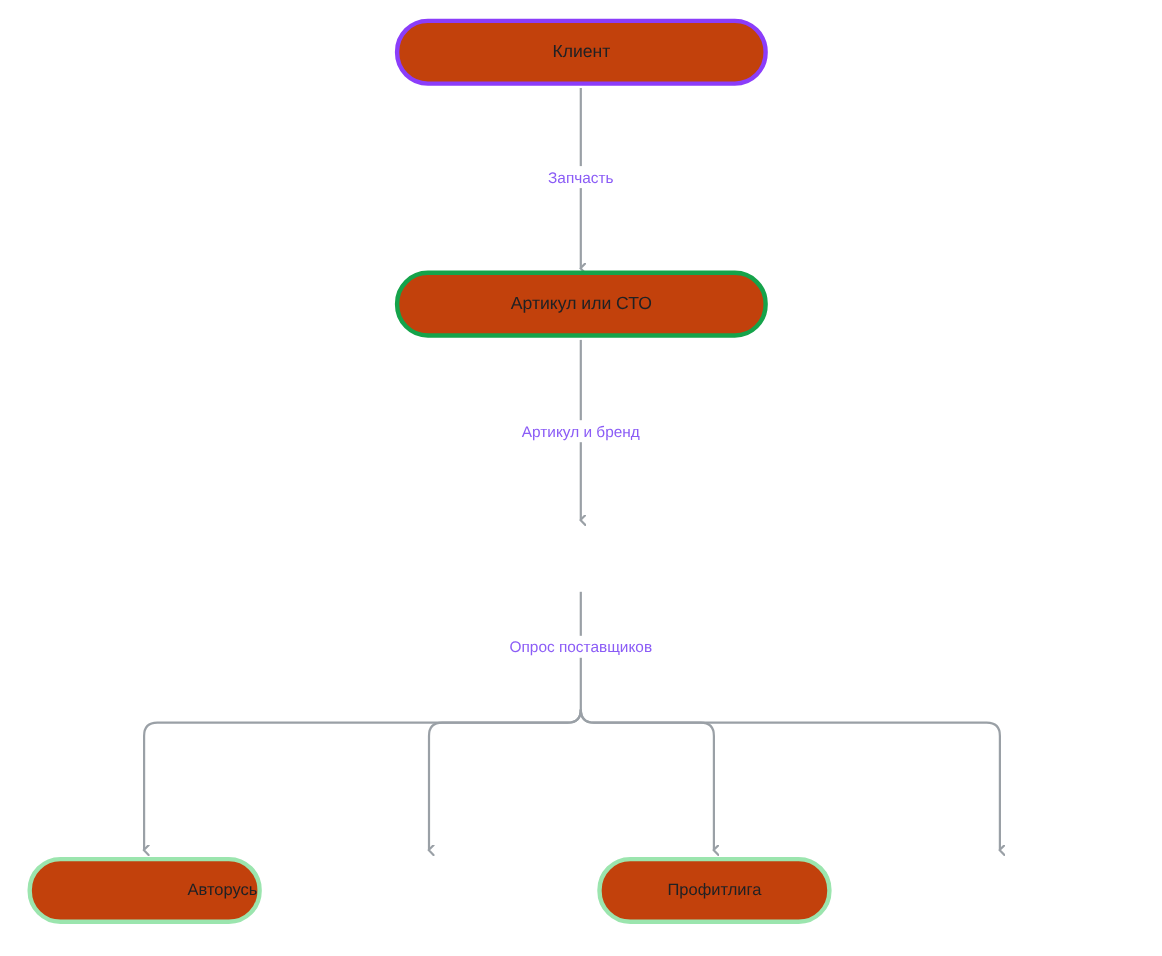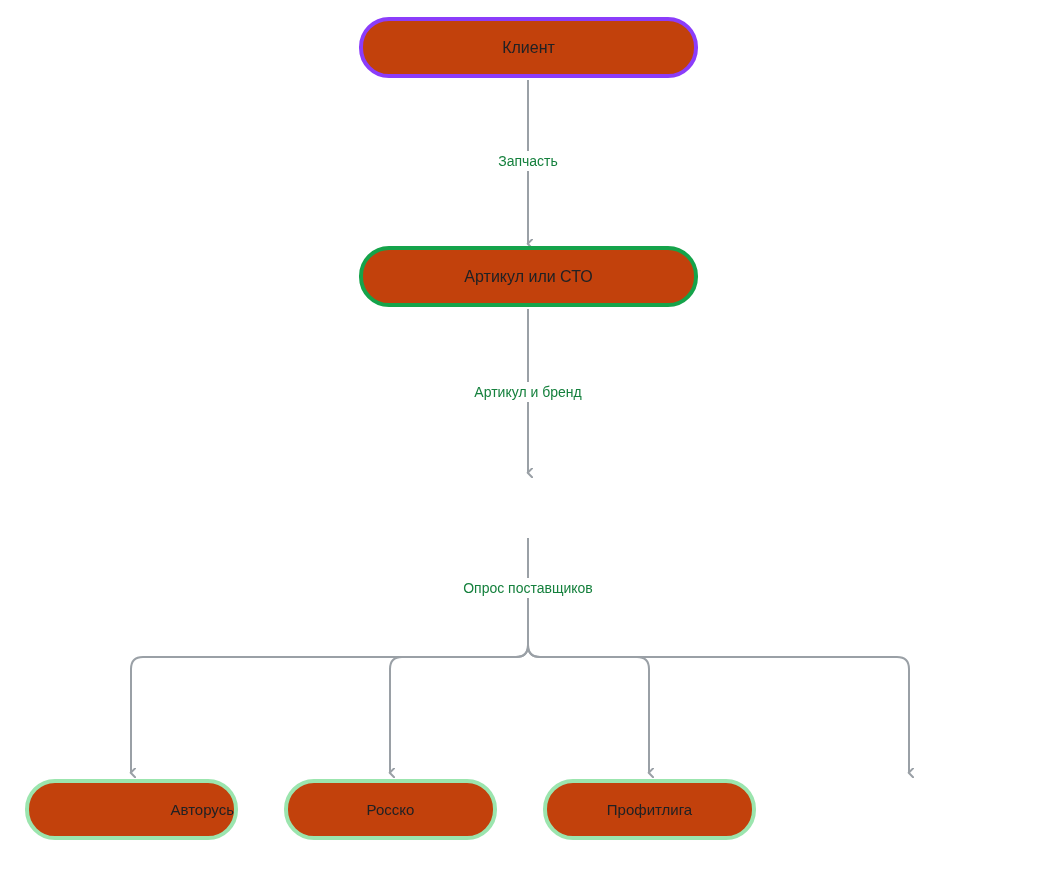--- a/index.html
+++ b/index.html
@@ -53,21 +53,21 @@
     border-width: 4px;
     border-radius: 30px;
     font-size: 15px;
   }
   .edge-label {
     position: absolute;
     transform: translate(-50%, -50%);
     background: #ffffff;
     padding: 2px 8px;
     font-size: 14px;
-    color: #15803d;
+    color: #8b5cf6;
     white-space: nowrap;
     user-select: none;
   }
 </style>
 </head>
 <body>
 
 <div id="canvas">
 
   <svg id="edge-layer" viewBox="0 0 1056 869" width="1056" height="869" xmlns="http://www.w3.org/2000/svg">
@@ -95,23 +95,20 @@
 
   <div class="node node-main" style="top:246px; border-color:#15a34a;">
     <span>Артикул или СТО</span>
   </div>
 
 
   <div class="node node-leaf" style="left:25px; top:779px; border-color:#9be5ae;justify-content:flex-end;">
     <span>Авторусь</span>
   </div>
 
-  <div class="node node-leaf" style="left:284px; top:779px; border-color:#9be5ae;">
-    <span>Росско</span>
-  </div>
 
   <div class="node node-leaf" style="left:543px; top:779px; border-color:#9be5ae;">
     <span>Профитлига</span>
   </div>
 
 
   <div class="edge-label" style="left:528px; top:161px;">
     <span>Запчасть</span>
   </div>
 

